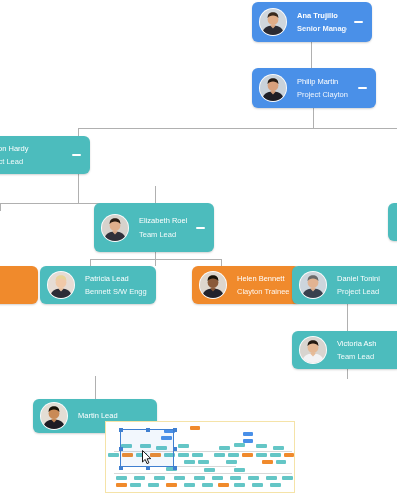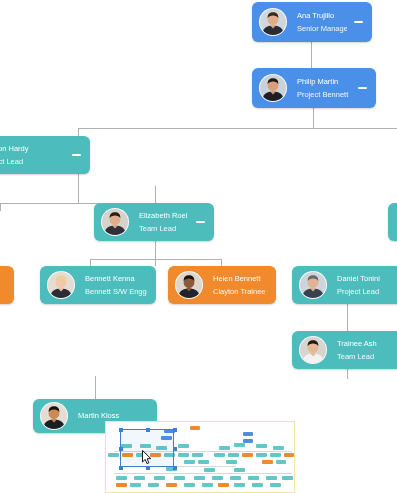--- a/index.html
+++ b/index.html
@@ -81,21 +81,21 @@
   }
   .node .collapse i {
     display: block;
     width: 9px;
     height: 2px;
     background: #ffffff;
     border-radius: 1px;
   }
   .node.blue   { background: #4a90e8; }
   .node.teal   { background: #4cbcbd; }
-  .node.orange { background: #f08a2c; }
+  .node.orange { background: #f08a2c; margin-left: 24px; }
   .node.noav .txt { padding-left: 9px; }
 
   
   #minimap {
     position: absolute;
     box-sizing: border-box;
     background: #ffffff;
     border: 1px solid #f5e3a8;
     overflow: hidden;
   }
@@ -143,21 +143,21 @@
       <div class="conn h" style="left: 90px; top: 259px; width: 132px; background: rgb(176, 176, 176);"></div>
       <div class="conn v" style="left: 90px; top: 259px; height: 7px; background: rgb(176, 176, 176);"></div>
       <div class="conn v" style="left: 221px; top: 259px; height: 7px; background: rgb(176, 176, 176);"></div>
       <div class="conn v" style="left: 347px; top: 304px; height: 27px; background: rgb(176, 176, 176);"></div>
       <div class="conn v" style="left: 347px; top: 369px; height: 10px; background: rgb(176, 176, 176);"></div>
       <div class="conn v" style="left: 95px; top: 376px; height: 23px; background: rgb(176, 176, 176);"></div>
       <div class="conn h" style="left: 95px; top: 376px; width: 1px; background: rgb(176, 176, 176);"></div>
       <div class="conn v" style="left: 0px; top: 203px; height: 8px; background: rgb(176, 176, 176);"></div>
     </div>
   <div id="node-layer">
-      <div class="node blue" style="left: 252px; top: 2px; width: 120px; height: 40px;">
+      <div class="node blue" style="left: 252px; top: 2px; width: 120px; height: 40px; font-weight: bold;">
         <div class="avatar">
           <svg viewBox="0 0 26 26" preserveAspectRatio="xMidYMid slice">
             <rect width="26" height="26" fill="#cfd6dd"></rect>
             <path d="M2 26 C2 19.5 7 16.5 13 16.5 C19 16.5 24 19.5 24 26 Z" fill="#2b2b33"></path>
             <circle cx="13" cy="10.5" r="5.4" fill="#e0ad88"></circle>
             <path d="M7.6 9.2 C7.6 4.8 10 3.3 13 3.3 C16 3.3 18.4 4.8 18.4 9.2 C17.4 7.4 15.4 6.6 13 6.6 C10.6 6.6 8.6 7.4 7.6 9.2 Z" fill="#3a2a1d"></path>
             <path d="M10.6 16.9 L13 19.6 L15.4 16.9 L15.4 15.6 L10.6 15.6 Z" fill="#e0ad88" opacity="0.95"></path>
           </svg>
         </div>
         <div class="txt">
@@ -173,36 +173,36 @@
           <svg viewBox="0 0 26 26" preserveAspectRatio="xMidYMid slice">
             <rect width="26" height="26" fill="#c9d2da"></rect>
             <path d="M2 26 C2 19.5 7 16.5 13 16.5 C19 16.5 24 19.5 24 26 Z" fill="#1e1e26"></path>
             <circle cx="13" cy="10.5" r="5.4" fill="#d7a07c"></circle>
             <path d="M7.6 9.2 C7.6 4.8 10 3.3 13 3.3 C16 3.3 18.4 4.8 18.4 9.2 C17.4 7.4 15.4 6.6 13 6.6 C10.6 6.6 8.6 7.4 7.6 9.2 Z" fill="#241a12"></path>
             <path d="M10.6 16.9 L13 19.6 L15.4 16.9 L15.4 15.6 L10.6 15.6 Z" fill="#d7a07c" opacity="0.95"></path>
           </svg>
         </div>
         <div class="txt">
           <div class="name">Philip Martin</div>
-          <div class="role">Project Bennett</div>
+          <div class="role">Project Clayton</div>
         </div>
         <div class="collapse">
           <i></i>
         </div>
       </div>
       <div class="node teal noav" style="left: -28px; top: 136px; width: 118px; height: 38px;">
         <div class="txt">
           <div class="name">Clayton Hardy</div>
           <div class="role">Project Lead</div>
         </div>
         <div class="collapse">
           <i></i>
         </div>
       </div>
-      <div class="node teal" style="left: 94px; top: 203px; width: 120px; height: 38px;">
+      <div class="node teal" style="left: 94px; top: 203px; width: 120px; height: 49px;">
         <div class="avatar">
           <svg viewBox="0 0 26 26" preserveAspectRatio="xMidYMid slice">
             <rect width="26" height="26" fill="#d6d2cc"></rect>
             <path d="M2 26 C2 19.5 7 16.5 13 16.5 C19 16.5 24 19.5 24 26 Z" fill="#30303a"></path>
             <circle cx="13" cy="10.5" r="5.4" fill="#dfae8c"></circle>
             <path d="M7.6 9.2 C7.6 4.8 10 3.3 13 3.3 C16 3.3 18.4 4.8 18.4 9.2 C17.4 7.4 15.4 6.6 13 6.6 C10.6 6.6 8.6 7.4 7.6 9.2 Z" fill="#2a1c14"></path>
             <path d="M10.6 16.9 L13 19.6 L15.4 16.9 L15.4 15.6 L10.6 15.6 Z" fill="#dfae8c" opacity="0.95"></path>
           </svg>
         </div>
         <div class="txt">
@@ -227,21 +227,21 @@
         <div class="avatar">
           <svg viewBox="0 0 26 26" preserveAspectRatio="xMidYMid slice">
             <rect width="26" height="26" fill="#e6dcd4"></rect>
             <path d="M2 26 C2 19.5 7 16.5 13 16.5 C19 16.5 24 19.5 24 26 Z" fill="#2c2c36"></path>
             <circle cx="13" cy="10.5" r="5.4" fill="#f0c9a8"></circle>
             <path d="M7.6 9.2 C7.6 4.8 10 3.3 13 3.3 C16 3.3 18.4 4.8 18.4 9.2 C17.4 7.4 15.4 6.6 13 6.6 C10.6 6.6 8.6 7.4 7.6 9.2 Z" fill="#e8d49a"></path>
             <path d="M10.6 16.9 L13 19.6 L15.4 16.9 L15.4 15.6 L10.6 15.6 Z" fill="#f0c9a8" opacity="0.95"></path>
           </svg>
         </div>
         <div class="txt">
-          <div class="name">Bennett Kenna</div>
+          <div class="name">Patricia Lead</div>
           <div class="role">Bennett S/W Engg</div>
         </div>
       </div>
       <div class="node orange" style="left: 168px; top: 266px; width: 108px; height: 38px;">
         <div class="avatar">
           <svg viewBox="0 0 26 26" preserveAspectRatio="xMidYMid slice">
             <rect width="26" height="26" fill="#ddd6cd"></rect>
             <path d="M2 26 C2 19.5 7 16.5 13 16.5 C19 16.5 24 19.5 24 26 Z" fill="#23232c"></path>
             <circle cx="13" cy="10.5" r="5.4" fill="#8a5a3a"></circle>
             <path d="M7.6 9.2 C7.6 4.8 10 3.3 13 3.3 C16 3.3 18.4 4.8 18.4 9.2 C17.4 7.4 15.4 6.6 13 6.6 C10.6 6.6 8.6 7.4 7.6 9.2 Z" fill="#181208"></path>
@@ -272,36 +272,36 @@
         <div class="avatar">
           <svg viewBox="0 0 26 26" preserveAspectRatio="xMidYMid slice">
             <rect width="26" height="26" fill="#d8d4cf"></rect>
             <path d="M2 26 C2 19.5 7 16.5 13 16.5 C19 16.5 24 19.5 24 26 Z" fill="#f2f2f4"></path>
             <circle cx="13" cy="10.5" r="5.4" fill="#e5b894"></circle>
             <path d="M7.6 9.2 C7.6 4.8 10 3.3 13 3.3 C16 3.3 18.4 4.8 18.4 9.2 C17.4 7.4 15.4 6.6 13 6.6 C10.6 6.6 8.6 7.4 7.6 9.2 Z" fill="#241a12"></path>
             <path d="M10.6 16.9 L13 19.6 L15.4 16.9 L15.4 15.6 L10.6 15.6 Z" fill="#e5b894" opacity="0.95"></path>
           </svg>
         </div>
         <div class="txt">
-          <div class="name">Trainee Ash</div>
+          <div class="name">Victoria Ash</div>
           <div class="role">Team Lead</div>
         </div>
       </div>
       <div class="node teal" style="left: 33px; top: 399px; width: 124px; height: 34px;">
         <div class="avatar">
           <svg viewBox="0 0 26 26" preserveAspectRatio="xMidYMid slice">
             <rect width="26" height="26" fill="#e3ddd4"></rect>
             <path d="M2 26 C2 19.5 7 16.5 13 16.5 C19 16.5 24 19.5 24 26 Z" fill="#1d1d24"></path>
             <circle cx="13" cy="10.5" r="5.4" fill="#c98a56"></circle>
             <path d="M7.6 9.2 C7.6 4.8 10 3.3 13 3.3 C16 3.3 18.4 4.8 18.4 9.2 C17.4 7.4 15.4 6.6 13 6.6 C10.6 6.6 8.6 7.4 7.6 9.2 Z" fill="#1a1208"></path>
             <path d="M10.6 16.9 L13 19.6 L15.4 16.9 L15.4 15.6 L10.6 15.6 Z" fill="#c98a56" opacity="0.95"></path>
           </svg>
         </div>
         <div class="txt">
-          <div class="name">Martin Kloss</div>
+          <div class="name">Martin Lead</div>
         </div>
       </div>
     </div>
 
   <div id="minimap" style="left: 105px; top: 421px; width: 190px; height: 72px; border-color: rgb(245, 227, 168); background: rgb(255, 255, 255);">
     <div id="mm-lines">
         <div class="mm-line" style="left: 8px; top: 29px; width: 178px; height: 1px;"></div>
         <div class="mm-line" style="left: 8px; top: 51px; width: 178px; height: 1px;"></div>
         <div class="mm-line" style="left: 70px; top: 44px; width: 60px; height: 1px;"></div>
       </div>

